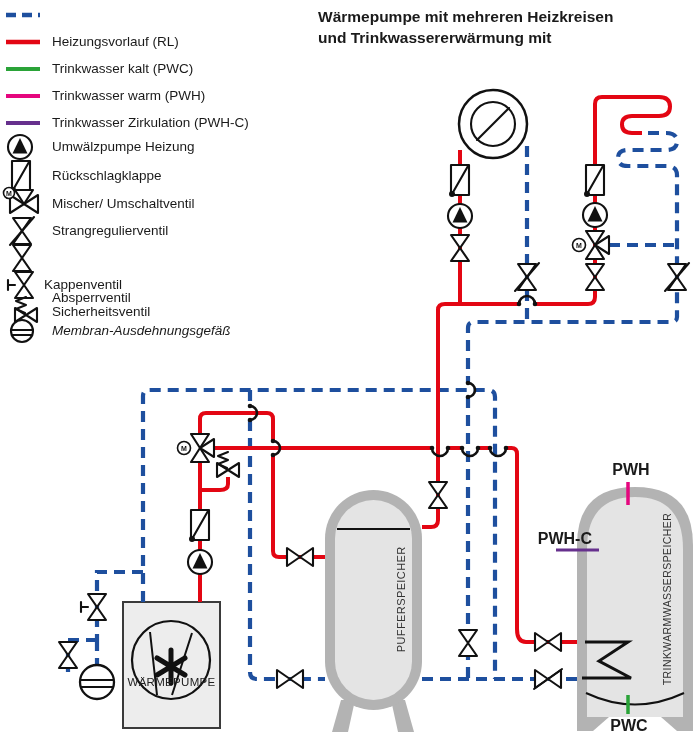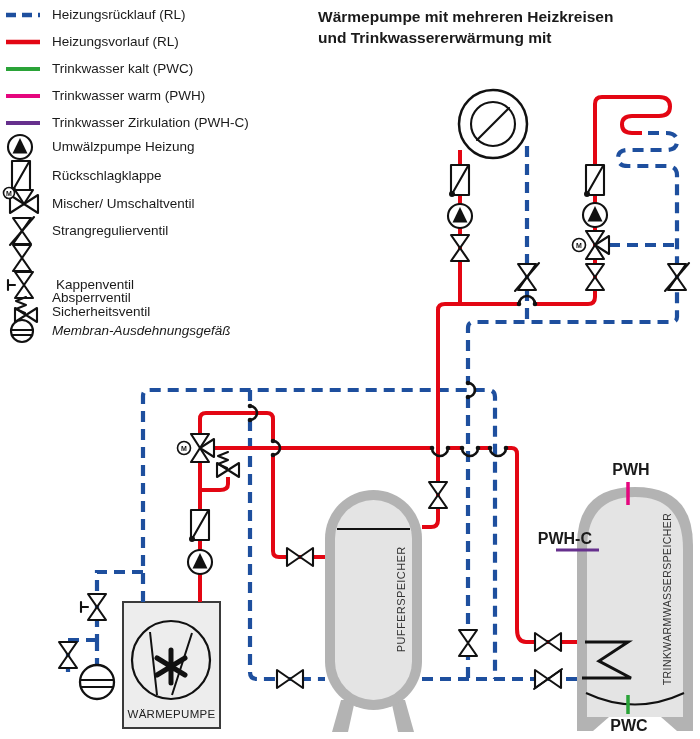--- a/index.html
+++ b/index.html
@@ -232,33 +232,32 @@
       <use href="#vv" x="68" y="655"></use>
       <use href="#vessel17" x="97" y="682"></use>
     </g>
   </svg>
 
   <div class="lbl title" style="left:318px;top:6px;width:372px;">
     <div>Wärmepumpe mit mehreren Heizkreisen</div>
     <div>und Trinkwassererwärmung mit</div>
   </div>
 
-  <div class="lbl legend-label" style="left:52px;top:7px;">Heizungsrücklauf (RL)</div>
   <div class="lbl legend-label" style="left:52px;top:34px;">Heizungsvorlauf (RL)</div>
   <div class="lbl legend-label" style="left:52px;top:61px;">Trinkwasser kalt (PWC)</div>
   <div class="lbl legend-label" style="left:52px;top:88px;">Trinkwasser warm (PWH)</div>
   <div class="lbl legend-label" style="left:52px;top:139px;">Umwälzpumpe Heizung</div>
   <div class="lbl legend-label" style="left:52px;top:115px;">Trinkwasser Zirkulation (PWH-C)</div>
   <div class="lbl legend-label" style="left:52px;top:168px;">Rückschlagklappe</div>
   <div class="lbl legend-label" style="left:52px;top:196px;">Mischer/ Umschaltventil</div>
   <div class="lbl legend-label" style="left:52px;top:223px;">Strangregulierventil</div>
   <div class="lbl legend-label" style="left:52px;top:250px;margin-top:40px;">Absperrventil</div>
-  <div class="lbl legend-label" style="left:56px;top:277px;">Kappenventil</div>
+  <div class="lbl legend-label" style="left:44px;top:277px;">Kappenventil</div>
   <div class="lbl legend-label" style="left:52px;top:304px;">Sicherheitsventil</div>
   <div class="lbl legend-label" style="left:52px;top:323px;font-style:italic;">Membran-Ausdehnungsgefäß</div>
 
-  <div class="lbl wp" style="left:123px;top:708px;width:97px;">WÄRMEPUMPE</div>
+  <div class="lbl wp" style="left:123px;top:676px;width:97px;">WÄRMEPUMPE</div>
   <div class="lbl tanklabel vrot" style="left:336px;top:593px;width:130px;">PUFFERSPEICHER</div>
   <div class="lbl tanklabel vrot" style="left:572px;top:593px;width:190px;font-size:10.5px;">TRINKWARMWASSERSPEICHER</div>
   <div class="lbl conn" style="left:603px;top:461px;width:56px;">PWH</div>
   <div class="lbl conn" style="left:516px;top:530px;width:76px;text-align:right;">PWH-C</div>
   <div class="lbl conn" style="left:601px;top:717px;width:56px;">PWC</div>
 </div>
 
 </body></html>

